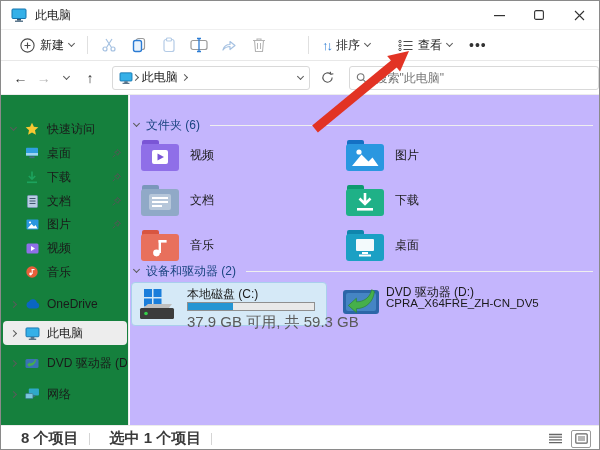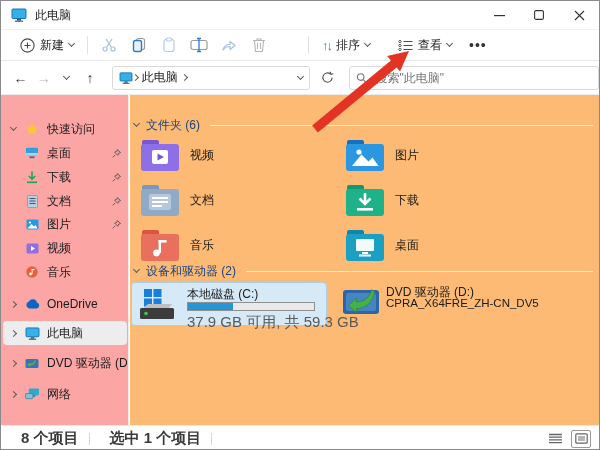--- a/index.html
+++ b/index.html
@@ -29,30 +29,30 @@
   .navbtn.dis{color:#b5b5b5;}
   #breadcrumb{width:205px;height:24px;border:1px solid #d9d9d9;border-radius:3px;margin-left:10px;display:flex;align-items:center;padding:0 6px;background:#fff;}
   #breadcrumb .crumb{font-size:12px;color:#1a1a1a;margin:0 4px;}
   #breadcrumb .spread{flex:1;}
   #refreshbtn{margin-left:6px;}
   #searchbox{width:258px;height:24px;border:1px solid #d9d9d9;border-radius:3px;margin-left:10px;display:flex;align-items:center;padding:0 6px;background:#fff;}
   #searchbox input{border:none;outline:none;font-size:12px;color:#444;width:100%;margin-left:6px;background:transparent;}
   #searchbox input::placeholder{color:#757575;}
 
   
-  #sidebar{position:absolute;left:0;top:94px;width:128px;height:330px;border-right:1px solid #ececec;background:#fca5a5;overflow:hidden;padding-left:40px;}
+  #sidebar{position:absolute;left:0;top:94px;width:128px;height:330px;border-right:1px solid #ececec;background:#15803d;overflow:hidden;padding-left:40px;}
   .srow{position:absolute;left:2px;width:124px;height:24px;display:flex;align-items:center;border-radius:4px;}
   .srow.sel{background:#ededed;}
   .srow .chvbox{width:20px;display:flex;justify-content:center;flex:none;}
   .srow .sico{width:18px;display:flex;justify-content:center;flex:none;}
   .srow .slabel{font-size:12px;color:#1a1a1a;margin-left:6px;white-space:nowrap;overflow:hidden;flex:1;}
   .srow .pin{flex:none;margin-right:6px;}
 
   
-  #content{position:absolute;left:129px;top:94px;width:471px;height:330px;background:#fdba74;}
+  #content{position:absolute;left:129px;top:94px;width:471px;height:330px;background:#c4b5fd;}
   .sect-head{position:absolute;left:4px;right:8px;height:18px;display:flex;align-items:center;}
   .sect-head .shlabel{font-size:12px;color:#1a4480;margin-left:7px;white-space:nowrap;}
   .sect-head .shline{flex:1;height:1px;background:#efefef;margin-left:10px;}
   .tile{position:absolute;width:200px;height:40px;display:flex;align-items:center;border-radius:4px;}
   .tile .flabel{font-size:12px;color:#1a1a1a;margin-left:10px;}
   .tile svg{flex:none;margin-left:2px;}
 
   #drive-c{position:absolute;left:1px;top:187px;width:196px;height:44px;background:#d5e9f7;border:1px solid #a9cfec;border-radius:4px;}
   #drive-c .dname{position:absolute;left:55px;top:3px;font-size:12px;color:#1a1a1a;white-space:nowrap;}
   #drive-c .dbar{position:absolute;left:55px;top:19px;width:128px;height:9px;border:1px solid #8f8f8f;background:#e9e9e9;}

